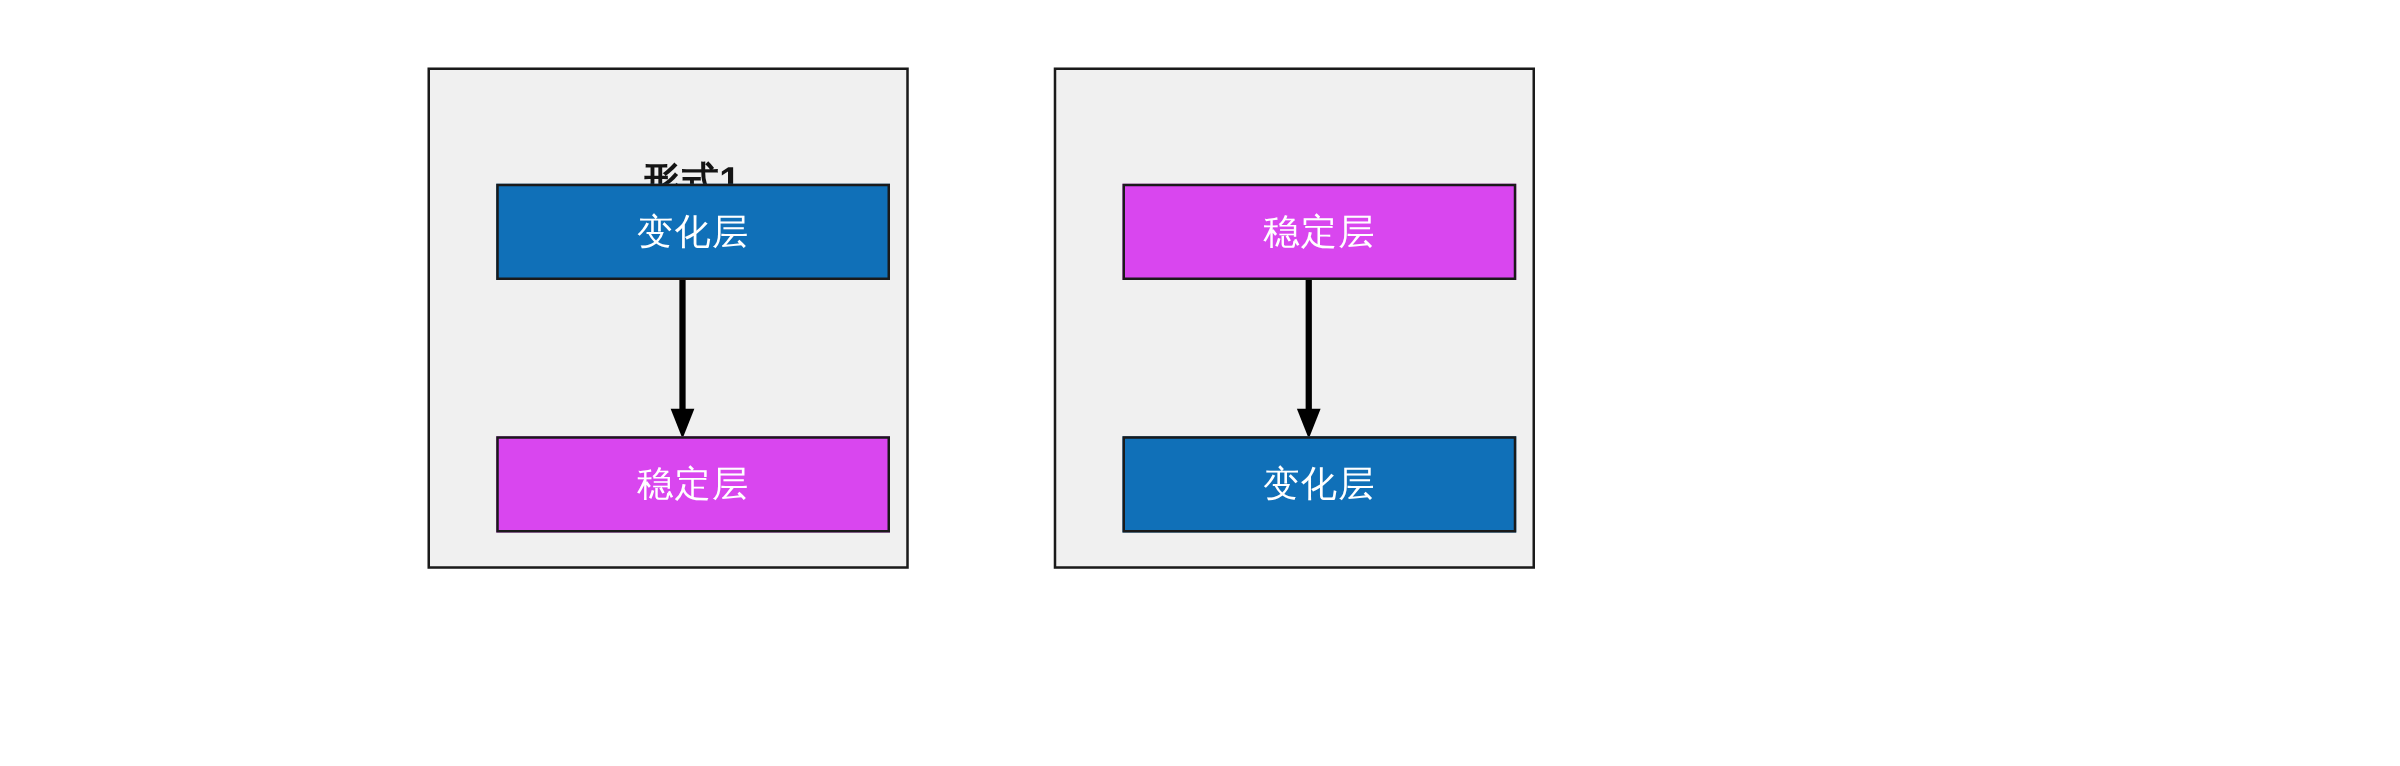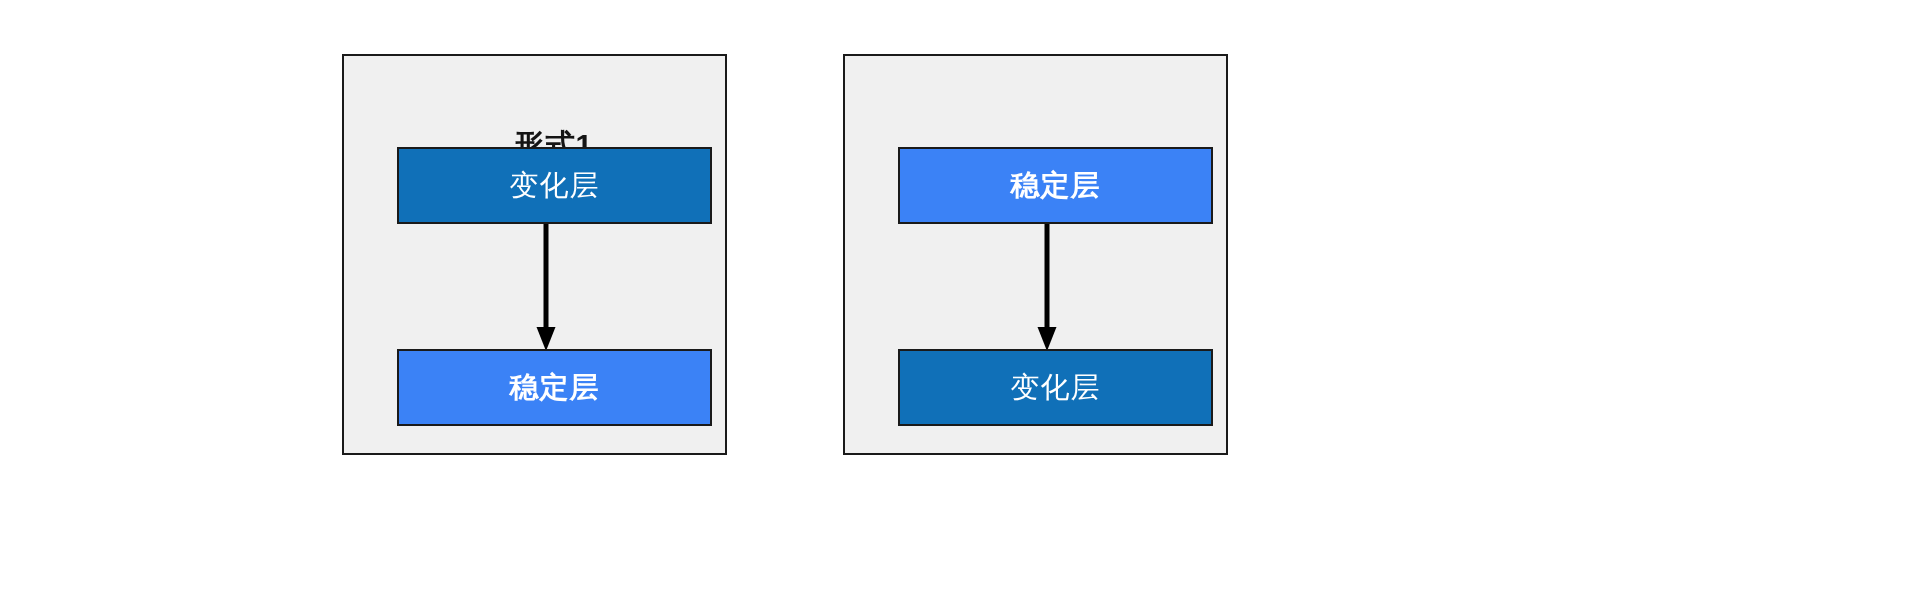--- a/index.html
+++ b/index.html
@@ -61,21 +61,21 @@
     color: #ffffff;
     font-size: 29px;
     font-weight: 400;
     letter-spacing: 1px;
     user-select: none;
     margin-left: 20px;
   }
   .node.top    { top: 91px; }
   .node.bottom { top: 293px; }
   .node.blue   { background: #1070b8; }
-  .node.orange { background: #3b82f6; font-weight: bold; }
+  .node.orange { background: #d946ef; }
 
   
   .arrow {
     position: absolute;
     left: 191px;
     top: 168px;
     width: 22px;
     height: 127px;
     overflow: visible;
   }

